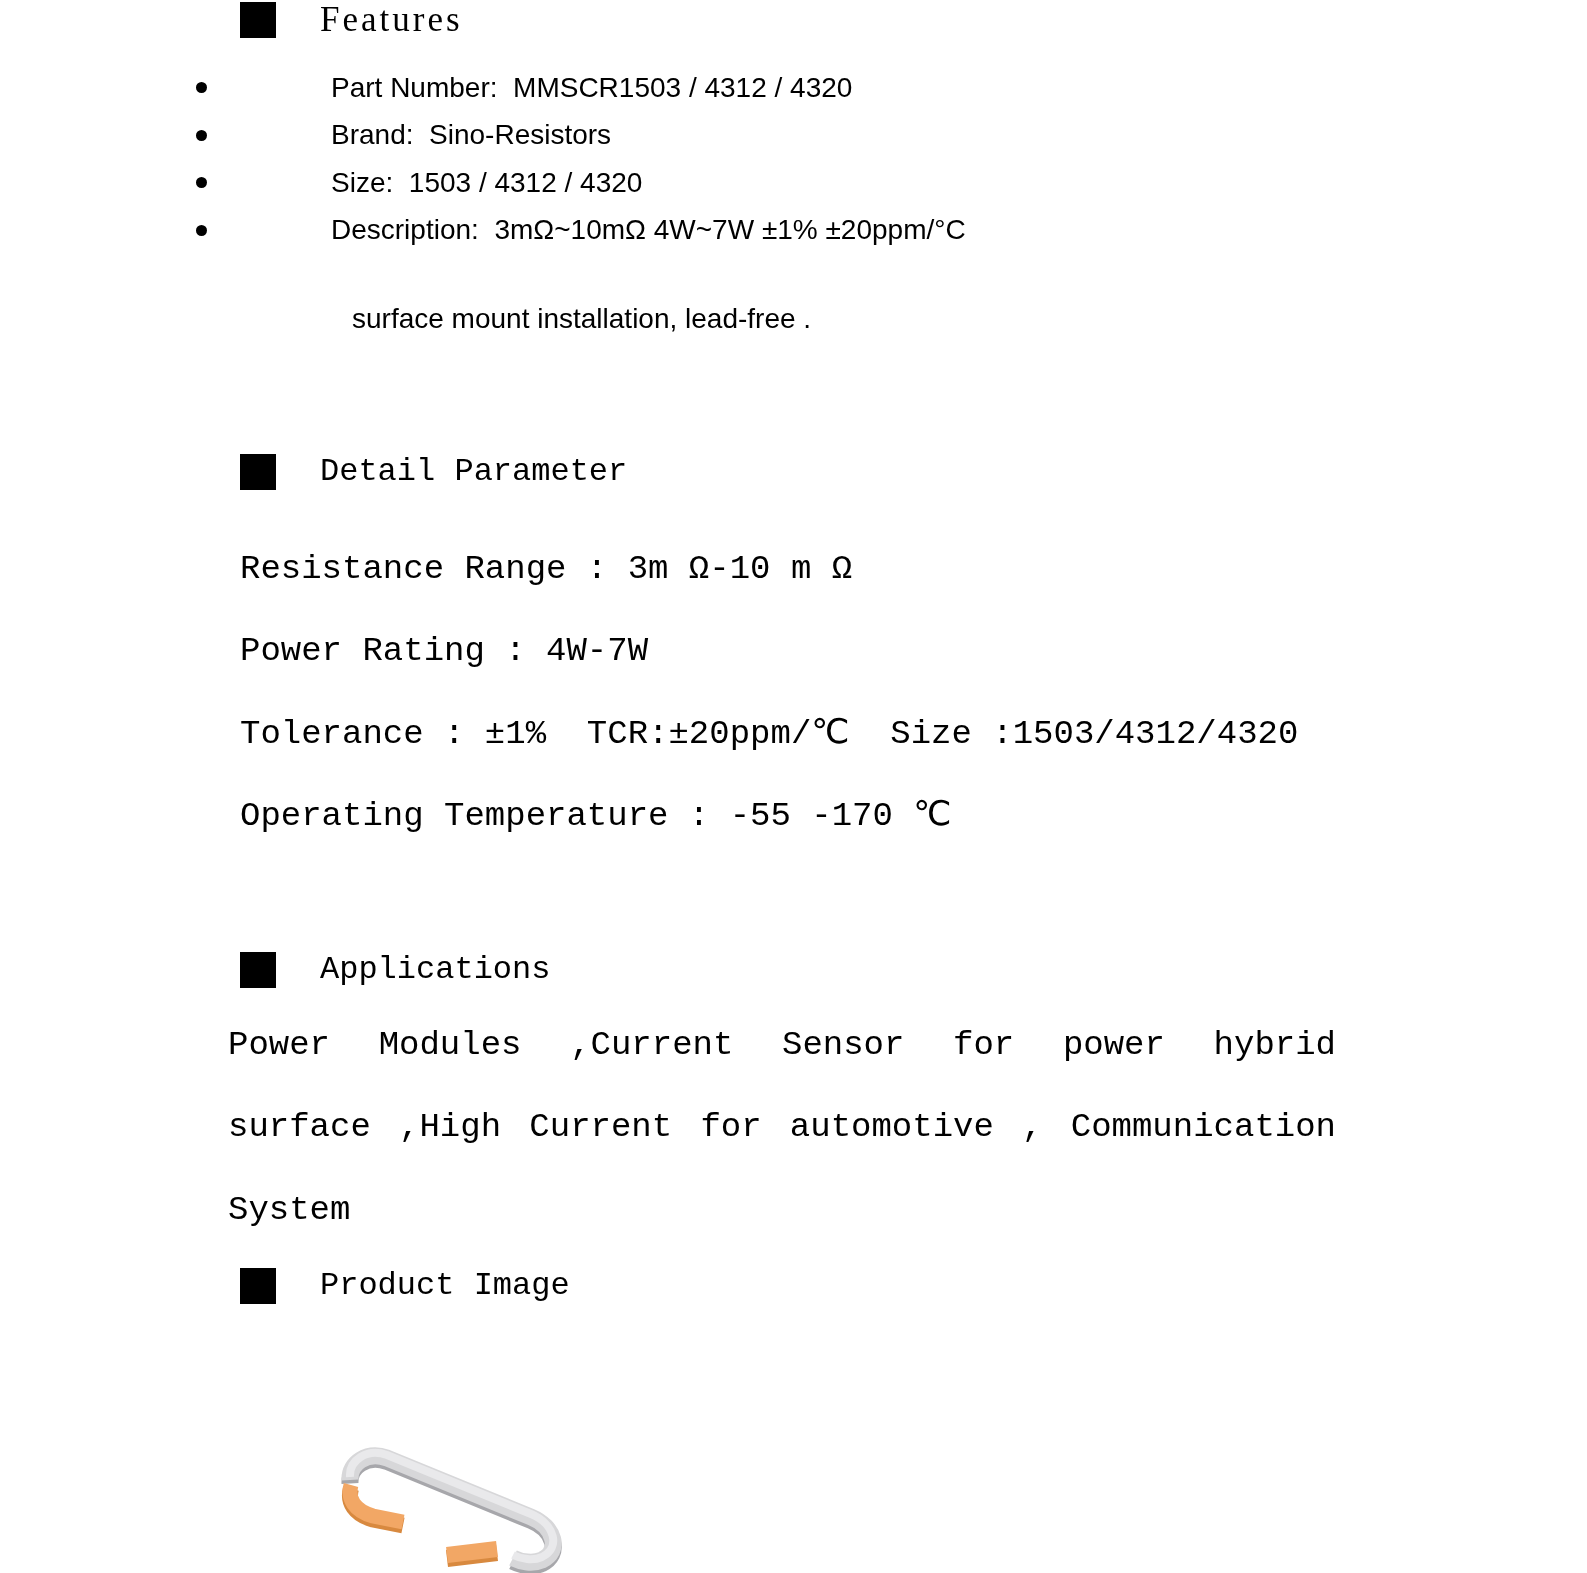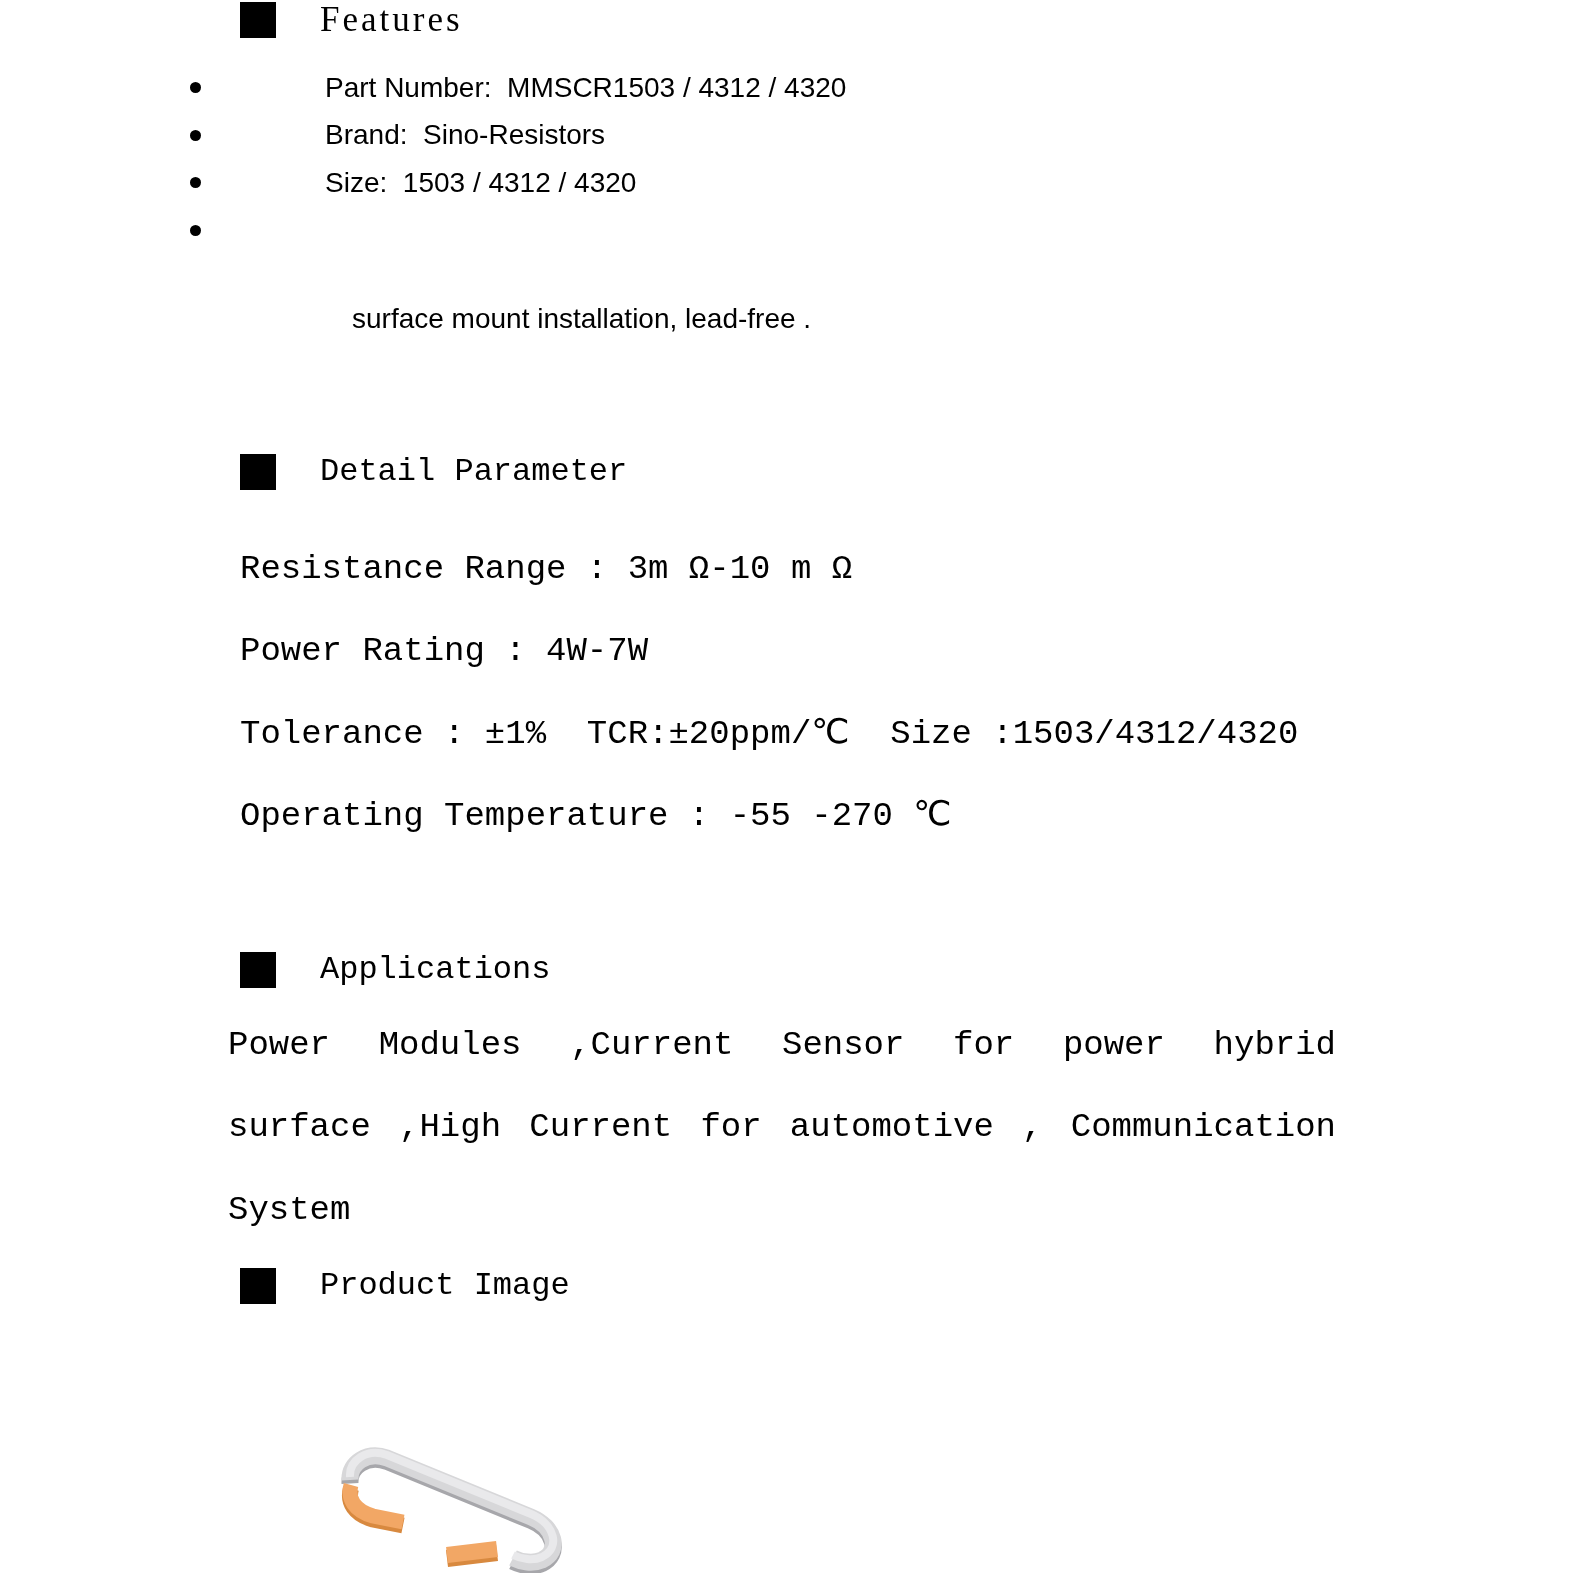--- a/index.html
+++ b/index.html
@@ -22,21 +22,21 @@
   .ht { white-space:pre; }
   .serif {
     font-family:"Liberation Serif","DejaVu Serif",serif;
     font-size:35px; line-height:40px; letter-spacing:3px;
   }
   .mono {
     font-family:"Liberation Mono","DejaVu Sans Mono","DejaVu Sans",monospace;
   }
   .ht.mono { font-size:32px; line-height:40px; }
   .bullets {
-    position:absolute; left:188px; top:64px;
+    position:absolute; left:194px; top:64px;
     list-style:none; width:1250px;
   }
   .bullets li {
     height:47.5px; display:flex; align-items:center; padding-left:2px;
   }
   .dot {
     width:11px; height:11px; border-radius:50%;
     background:var(--ink,#000); flex:0 0 11px;
   }
   .btxt {
@@ -75,33 +75,34 @@
     <li>
       <span class="dot"></span>
       <span class="btxt">Brand:  Sino-Resistors</span>
     </li>
     <li>
       <span class="dot"></span>
       <span class="btxt">Size:  1503 / 4312 / 4320</span>
     </li>
     <li>
       <span class="dot"></span>
+      <span class="btxt">Description:  3mΩ~10mΩ 4W~7W ±1% ±20ppm/°C</span>
     </li>
   </ul>
   <div class="cont">surface mount installation, lead-free .</div>
 
   <header class="sec-h" style="top:452px">
     <span class="sq"></span>
     <span class="ht mono">Detail Parameter</span>
   </header>
 
   <div class="pline mono" style="top:522px">Resistance Range : 3m Ω-10 m Ω</div>
   <div class="pline mono" style="top:604px">Power Rating : 4W-7W</div>
   <div class="pline mono" style="top:687px">Tolerance : ±1%  TCR:±20ppm/℃  Size :1503/4312/4320</div>
-  <div class="pline mono" style="top:769px">Operating Temperature : -55 -270 ℃</div>
+  <div class="pline mono" style="top:769px">Operating Temperature : -55 -170 ℃</div>
 
   <header class="sec-h" style="top:950px">
     <span class="sq"></span>
     <span class="ht mono">Applications</span>
   </header>
 
   <div class="aline mono just" style="top:1022px">Power Modules ,Current Sensor for power hybrid</div>
   <div class="aline mono just" style="top:1104px">surface ,High Current for automotive , Communication</div>
   <div class="aline mono" style="top:1187px">System</div>
 

